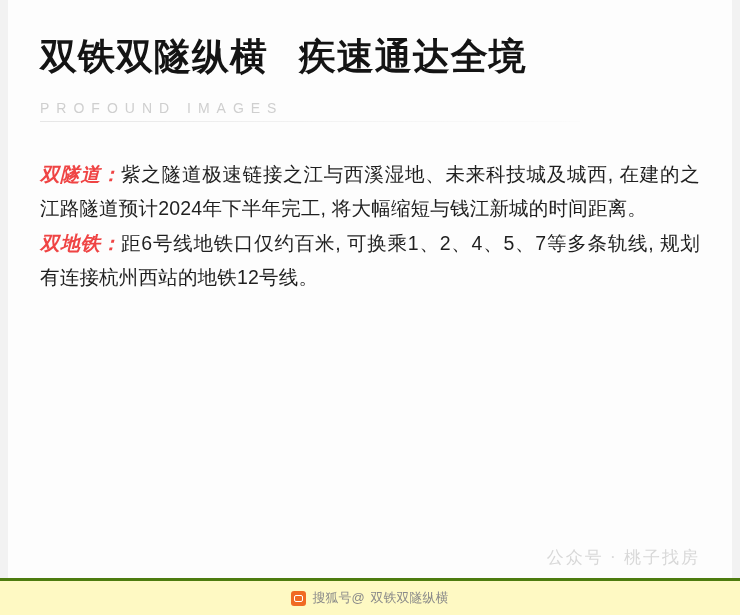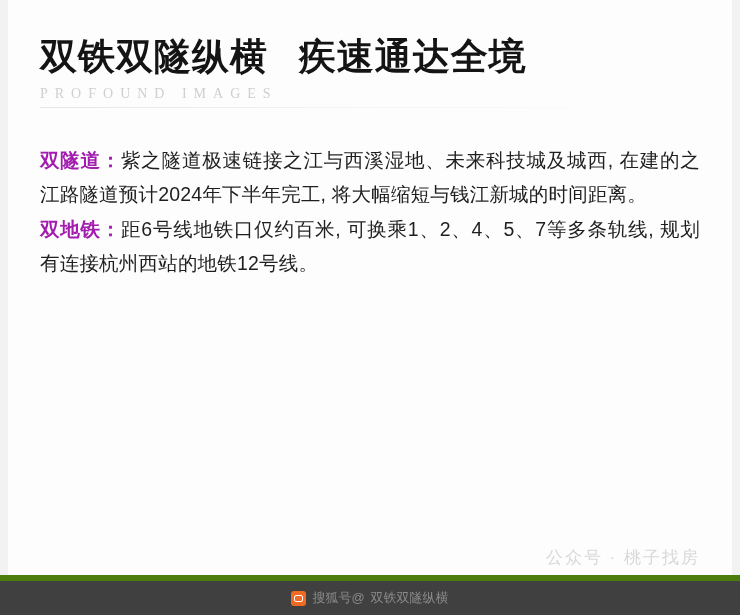--- a/index.html
+++ b/index.html
@@ -29,22 +29,22 @@
   .headline {
     font-family: "Liberation Serif", "DejaVu Serif", serif;
     font-size: 37px;
     font-weight: 700;
     letter-spacing: 1px;
     color: #141414;
     line-height: 1.25;
     white-space: pre;
   }
   .subline {
-    margin-top: 6px;
-    font-family: Liberation Serif, serif;
+    margin-top: 20px;
+    font-family: Liberation Sans, sans-serif;
     font-size: 14px;
     letter-spacing: 7px;
     color: #cfcfcf;
     text-transform: uppercase;
     position: relative;
     height: 18px;
   }
   .subline-rule {
     position: absolute;
     left: 0;
@@ -60,43 +60,44 @@
     font-family: "Liberation Sans", "DejaVu Sans", sans-serif;
     font-size: 19.5px;
     line-height: 1.72;
     color: #1f1f1f;
     margin: 0 0 2px 0;
     text-align: justify;
     letter-spacing: 0.2px;
   }
   .para .lead {
     font-weight: 700;
-    color: #a21caf;
+    color: #ef4444;
+    font-style: italic;
   }
   .watermark-center {
     position: absolute;
     right: 40px;
     bottom: 46px;
     font-size: 17px;
     color: #d8d8d8;
     letter-spacing: 2px;
-    font-family: Liberation Sans, sans-serif;
+    font-family: Liberation Serif, serif;
     white-space: nowrap;
   }
   .footer-bar {
     position: absolute;
     left: 0;
     right: 0;
     bottom: 0;
     height: 34px;
-    background: #404040;
+    background: #fef9c3;
     display: flex;
     align-items: center;
     justify-content: center;
-    border-top: 6px solid #4d7c0f;
+    border-top: 3px solid #4d7c0f;
   }
   .footer-inner {
     display: flex;
     align-items: center;
     gap: 6px;
     font-size: 13px;
     color: #8a8a8a;
   }
   .sohu-logo {
     display: inline-block;

